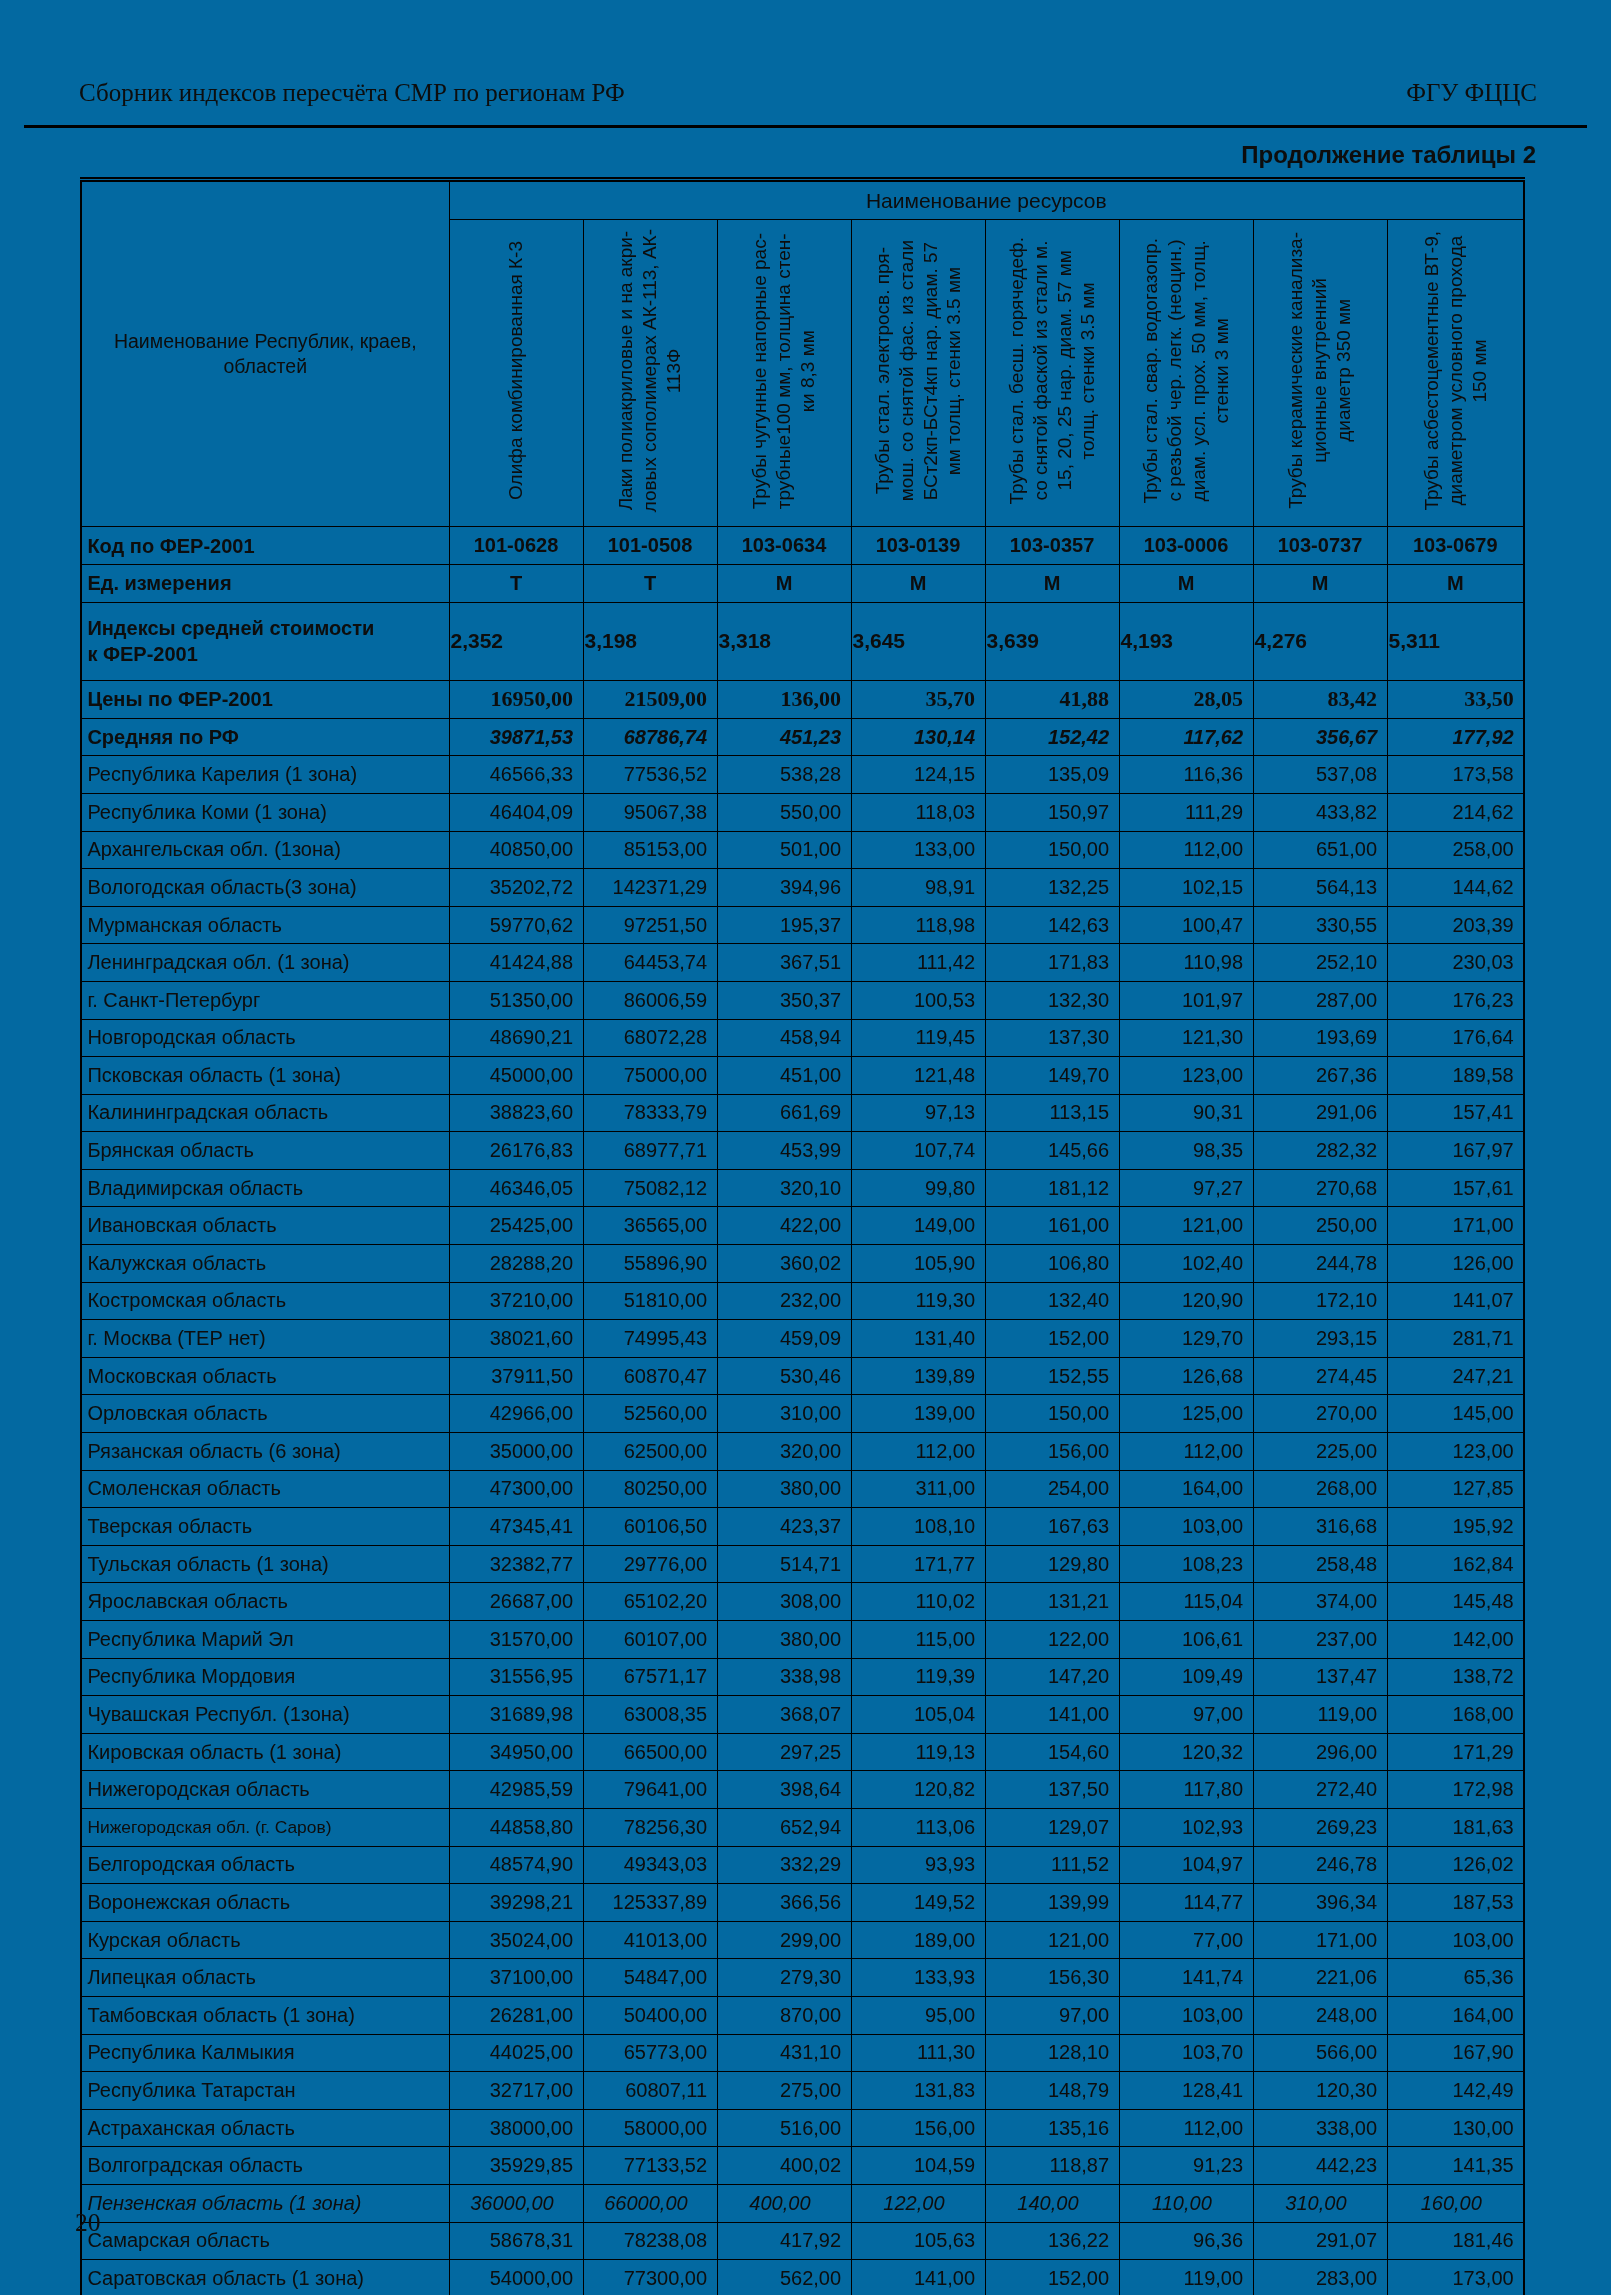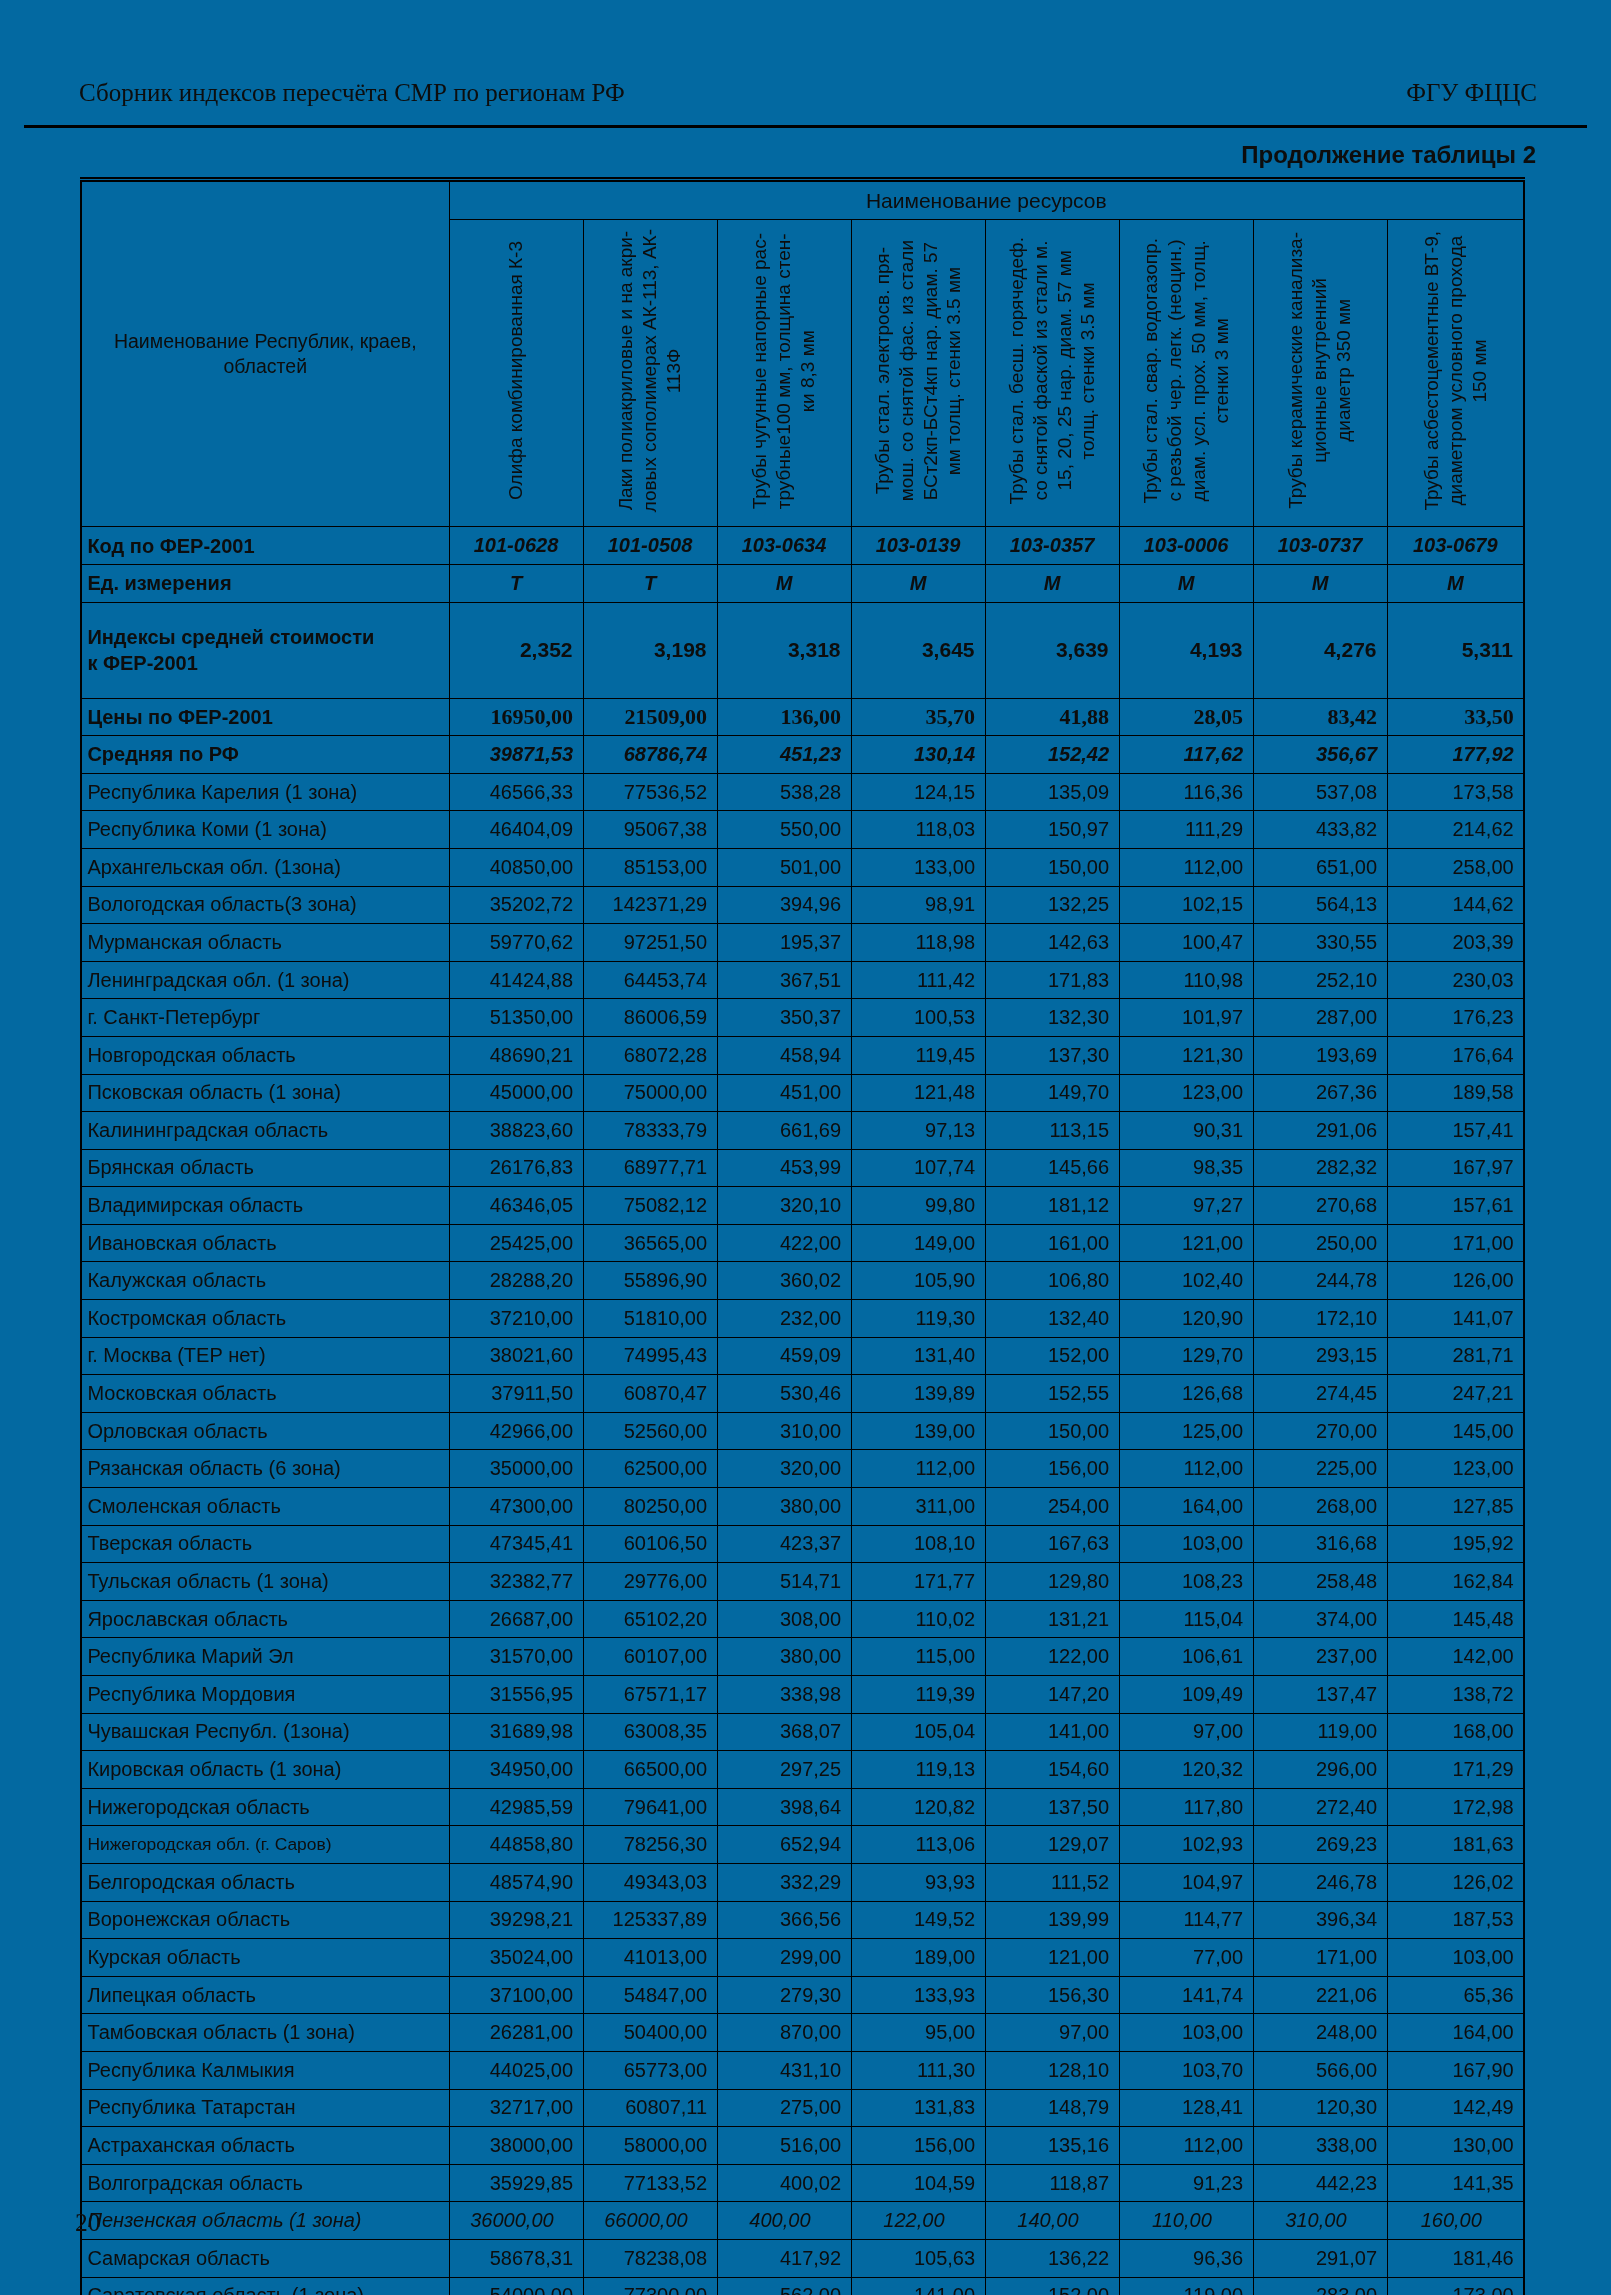--- a/index.html
+++ b/index.html
@@ -15,23 +15,23 @@
   table.main td{border:1.3px solid #000;overflow:hidden;}
   td.namehead{text-align:center;vertical-align:middle;font-size:19.5px;line-height:1.3;padding:2.7px 20px;margin-left:8px;}
   td.reshead{height:35px;text-align:center;vertical-align:middle;font-size:21px;}
   td.rot{height:301px;text-align:center;vertical-align:middle;padding:2.7px 1.3px;}
   td.rot span{display:inline-block;writing-mode:vertical-rl;transform:rotate(180deg);
               white-space:pre-line;font-size:19px;line-height:1.25;max-height:294px;}
   tr.meta td, tr.row td{height:34px;}
   td.label{font-weight:bold;text-align:left;vertical-align:middle;padding:1.3px 5.4px;
            white-space:pre-line;line-height:1.3;}
   td.val{text-align:right;vertical-align:middle;padding:1.3px 9.4px 1.3px 1.3px;}
-  tr.row-code td.val, tr.row-unit td.val{font-weight:bold;text-align:center;padding:1.3px;font-style:italic;}
+  tr.row-code td.val, tr.row-unit td.val{font-weight:bold;text-align:center;padding:1.3px;}
   tr.row-index td{height:75px;}
-  tr.row-index td.val{font-weight:bold;text-align:right;padding:10px;font-size:21px;}
+  tr.row-index td.val{font-weight:bold;text-align:left;padding:1px;font-size:21px;}
   tr.row-price td.val{font-weight:bold;font-family:"Liberation Serif",serif;font-size:22px;}
   tr.row-avg td.val{font-weight:bold;font-style:italic;}
   tr.row td.name{text-align:left;vertical-align:middle;padding:1.3px 5.4px;white-space:nowrap;}
   tr.r-italic td{font-style:italic;text-align:center;}
   tr.r-small td.name{font-size:17.4px;}
   .pageno{position:absolute;left:75px;top:2208px;font-family:"Liberation Serif",serif;font-size:25.5px;}
 </style>
 </head>
 <body>
 

